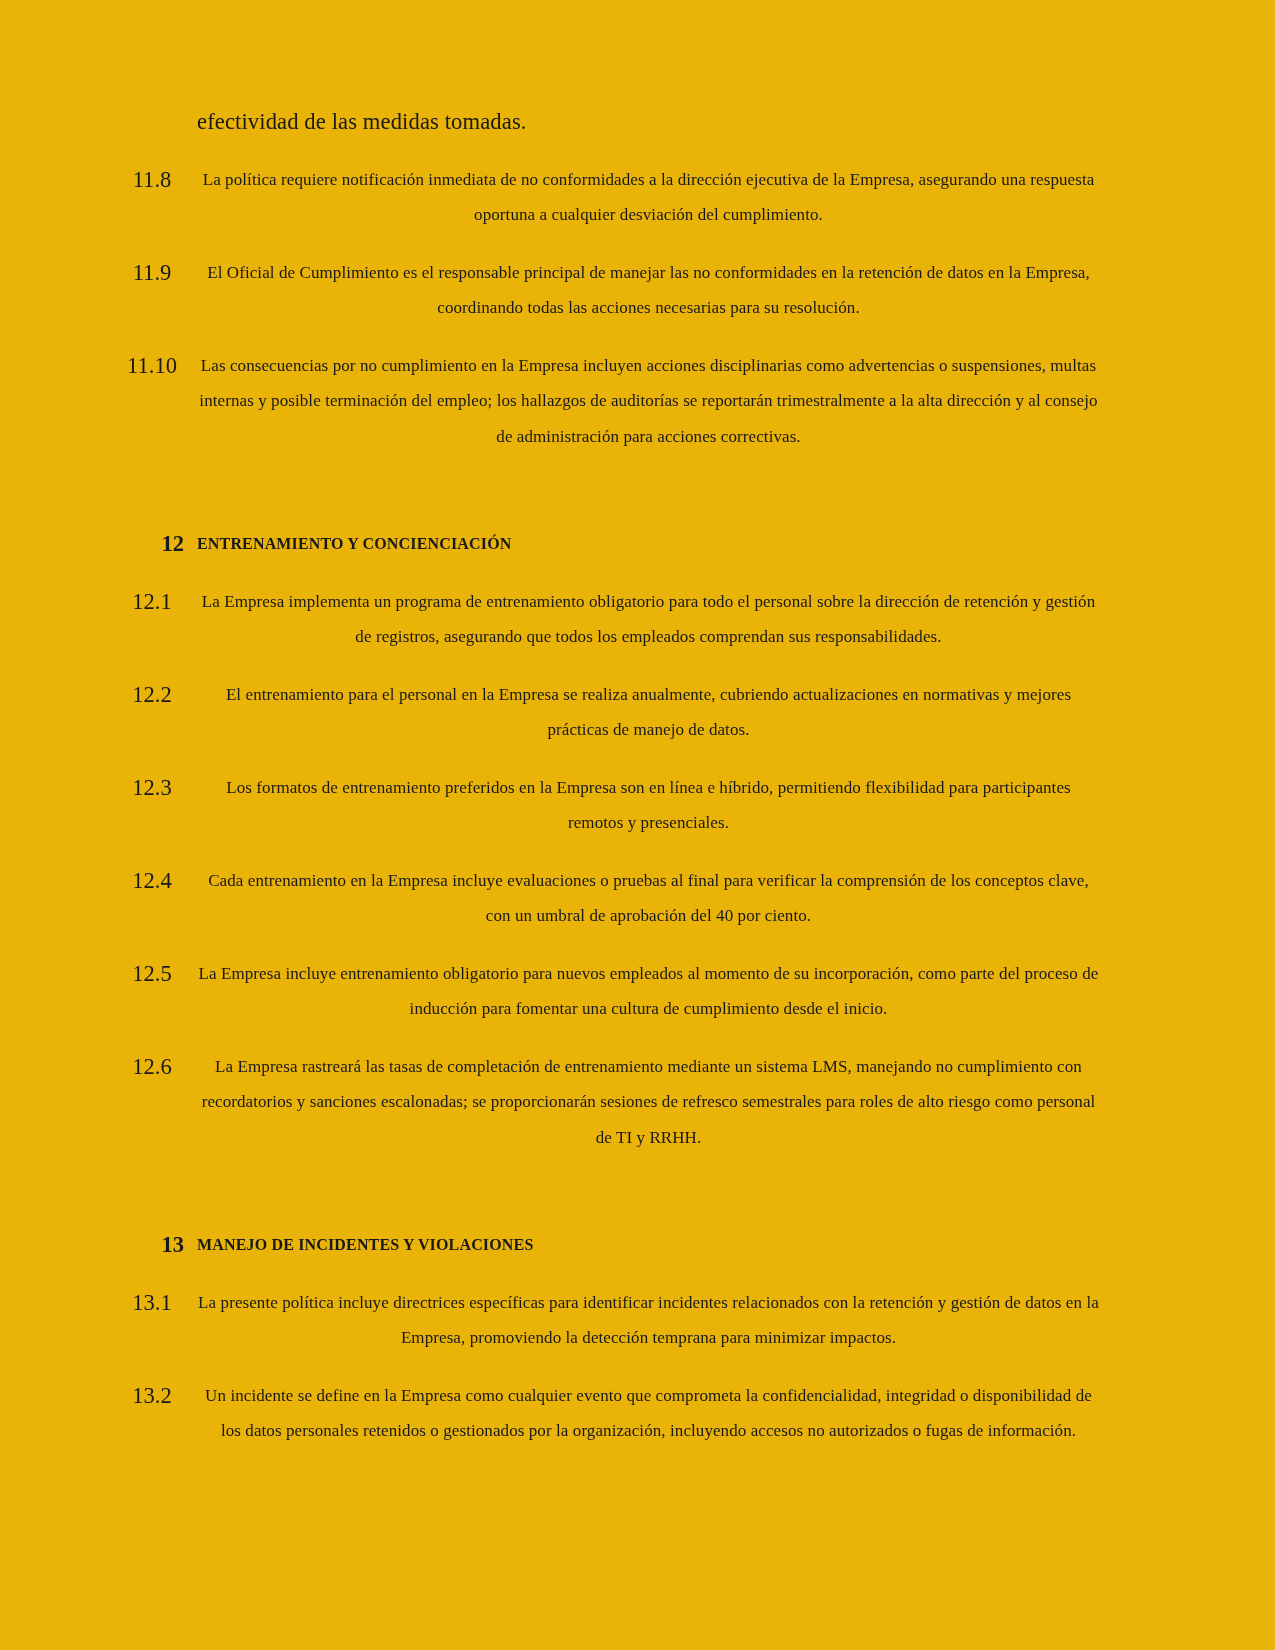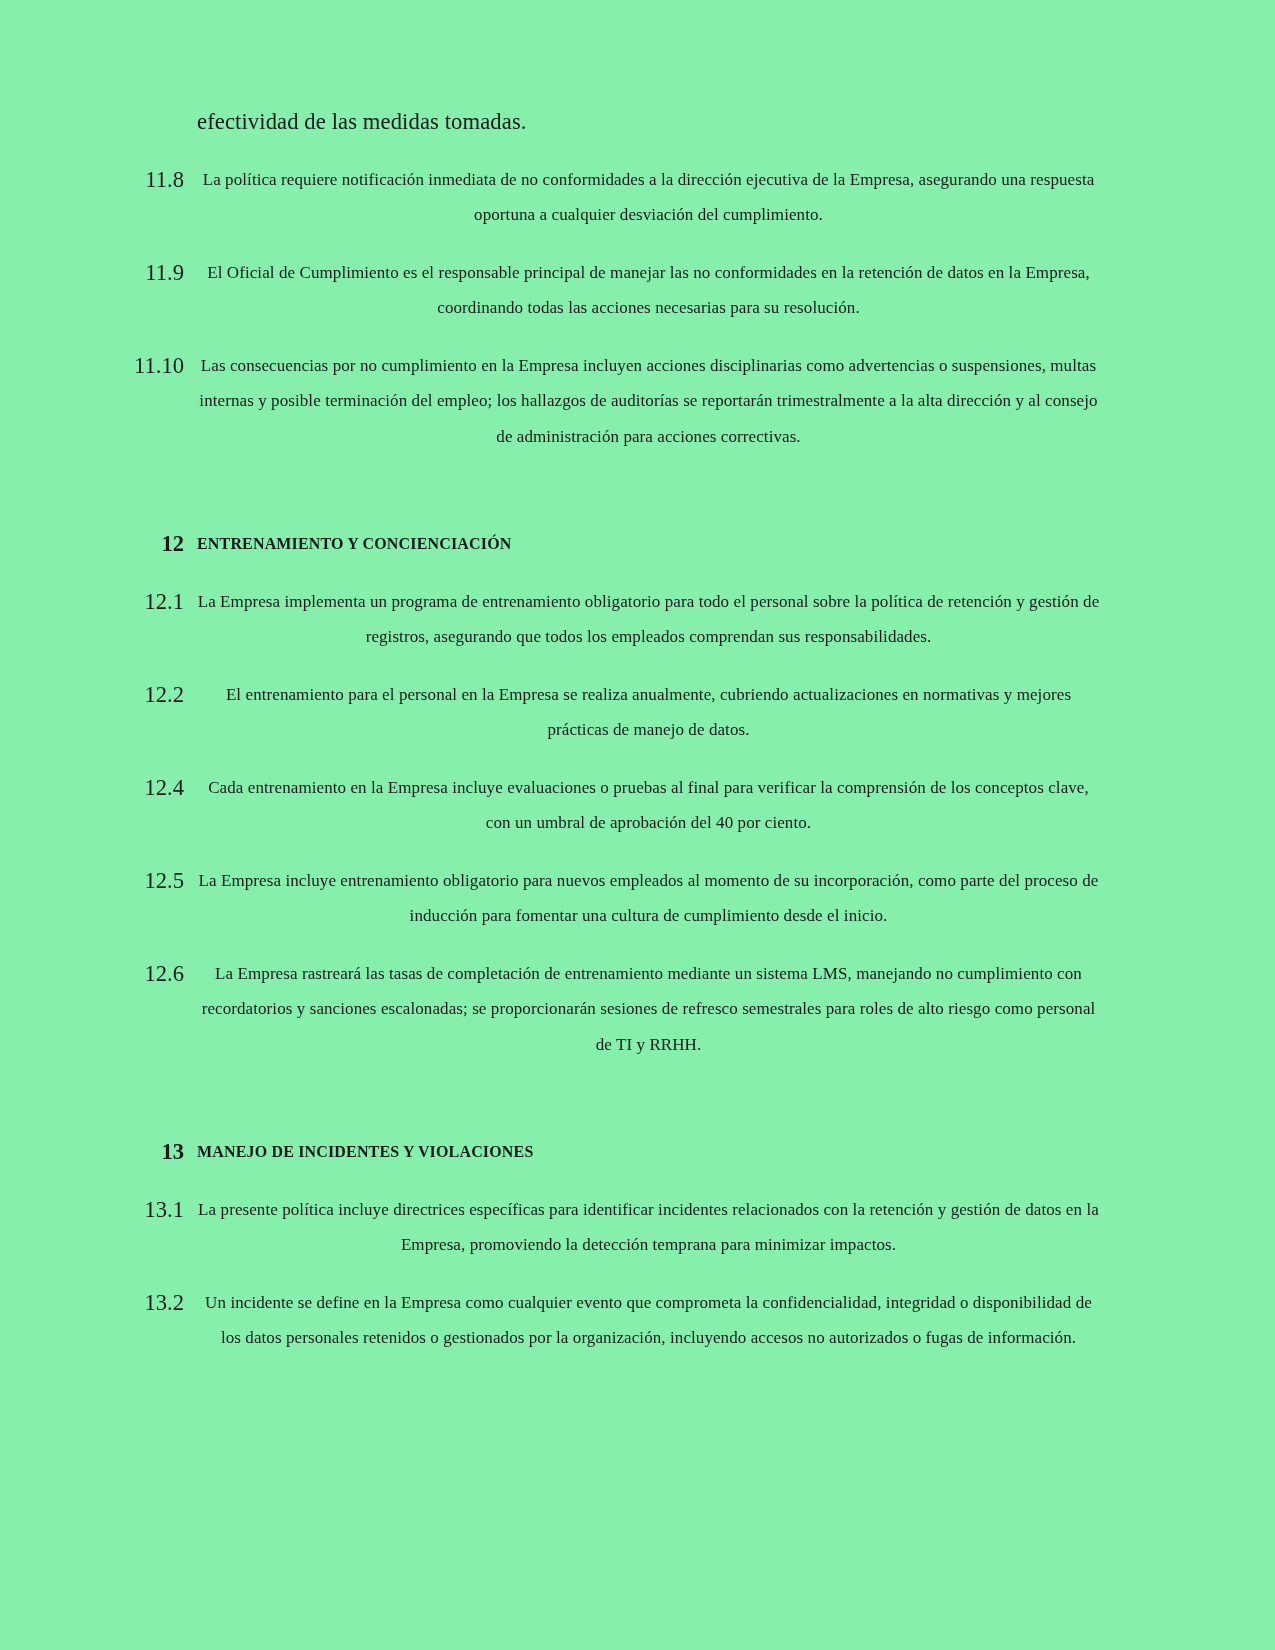--- a/index.html
+++ b/index.html
@@ -7,21 +7,21 @@
     margin: 0;
     padding: 0;
     background: #ffffff;
   }
 
   .page {
     position: relative;
     width: 1275px;
     height: 1650px;
     margin: 0 auto;
-    background: #86efac;
+    background: #eab308;
     box-sizing: border-box;
     font-family: "Liberation Serif", "DejaVu Serif", serif;
     color: #19191c;
     overflow: hidden;
   }
 
   .content {
     position: absolute;
     left: 0;
     top: 0;
@@ -41,21 +41,21 @@
   
   .clause {
     display: flex;
     align-items: flex-start;
     margin-top: 22px;
   }
 
   .clause-num {
     flex: 0 0 64px;
     width: 64px;
-    text-align: right;
+    text-align: center;
     font-size: 22.6px;
     line-height: 35.5px;
     padding-right: 13px;
     box-sizing: content-box;
     white-space: nowrap;
   }
 
   .clause-body {
     flex: 1 1 auto;
     font-size: 17px;
@@ -114,25 +114,29 @@
         <div class="clause">
           <div class="clause-num">11.10</div>
           <div class="clause-body">Las consecuencias por no cumplimiento en la Empresa incluyen acciones disciplinarias como advertencias o suspensiones, multas internas y posible terminación del empleo; los hallazgos de auditorías se reportarán trimestralmente a la alta dirección y al consejo de administración para acciones correctivas.</div>
         </div>
         <div class="section-head">
           <div class="sec-num">12</div>
           <div class="sec-title">ENTRENAMIENTO Y CONCIENCIACIÓN</div>
         </div>
         <div class="clause">
           <div class="clause-num">12.1</div>
-          <div class="clause-body">La Empresa implementa un programa de entrenamiento obligatorio para todo el personal sobre la política de retención y gestión de registros, asegurando que todos los empleados comprendan sus responsabilidades.</div>
+          <div class="clause-body">La Empresa implementa un programa de entrenamiento obligatorio para todo el personal sobre la dirección de retención y gestión de registros, asegurando que todos los empleados comprendan sus responsabilidades.</div>
         </div>
         <div class="clause">
           <div class="clause-num">12.2</div>
           <div class="clause-body">El entrenamiento para el personal en la Empresa se realiza anualmente, cubriendo actualizaciones en normativas y mejores prácticas de manejo de datos.</div>
+        </div>
+        <div class="clause">
+          <div class="clause-num">12.3</div>
+          <div class="clause-body">Los formatos de entrenamiento preferidos en la Empresa son en línea e híbrido, permitiendo flexibilidad para participantes remotos y presenciales.</div>
         </div>
         <div class="clause">
           <div class="clause-num">12.4</div>
           <div class="clause-body">Cada entrenamiento en la Empresa incluye evaluaciones o pruebas al final para verificar la comprensión de los conceptos clave, con un umbral de aprobación del 40 por ciento.</div>
         </div>
         <div class="clause">
           <div class="clause-num">12.5</div>
           <div class="clause-body">La Empresa incluye entrenamiento obligatorio para nuevos empleados al momento de su incorporación, como parte del proceso de inducción para fomentar una cultura de cumplimiento desde el inicio.</div>
         </div>
         <div class="clause">

